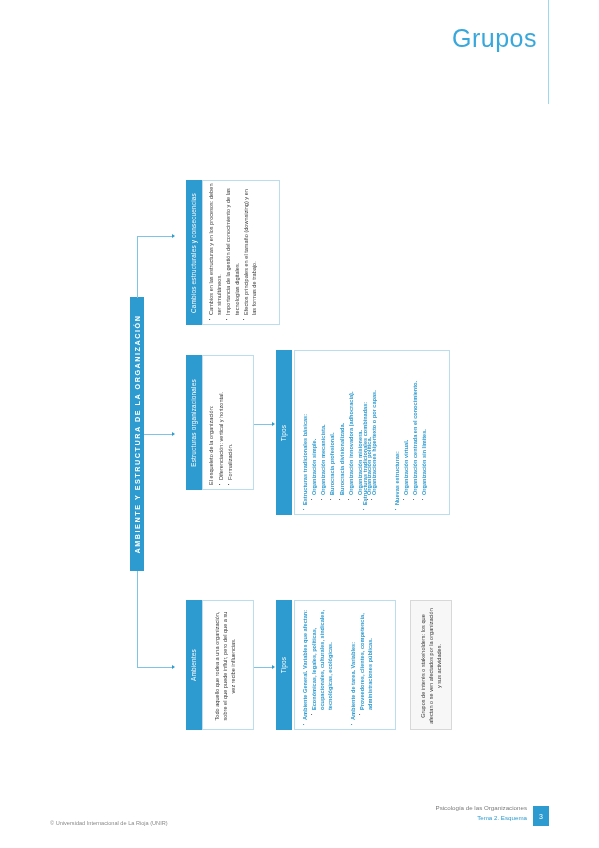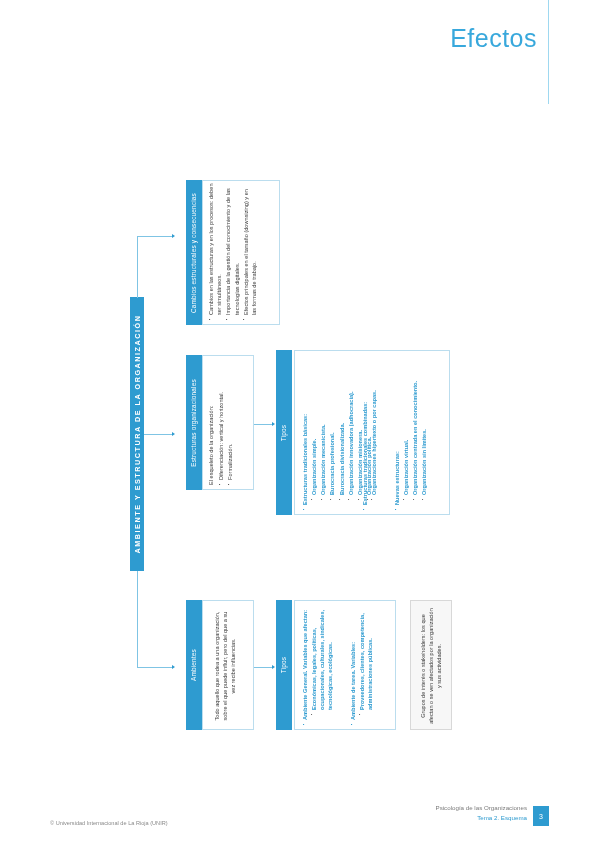--- a/index.html
+++ b/index.html
@@ -146,21 +146,21 @@
     color: #fff;
     font-size: 7px;
     display: flex;
     align-items: center;
     justify-content: center;
   }
 </style>
 </head>
 <body>
 
-<div id="header-title">Efectos</div>
+<div id="header-title">Grupos</div>
 <div id="header-rule"></div>
 
 <div id="diagram">
 
   <div class="vbox" id="spine">
     <span class="vlabel">AMBIENTE Y ESTRUCTURA DE LA ORGANIZACIÓN</span>
   </div>
 
   <div class="conn v" style="left:137px; top:236px; height:62px;"></div>
   <div class="conn h" style="left:137px; top:236px; width:35px;"></div>

